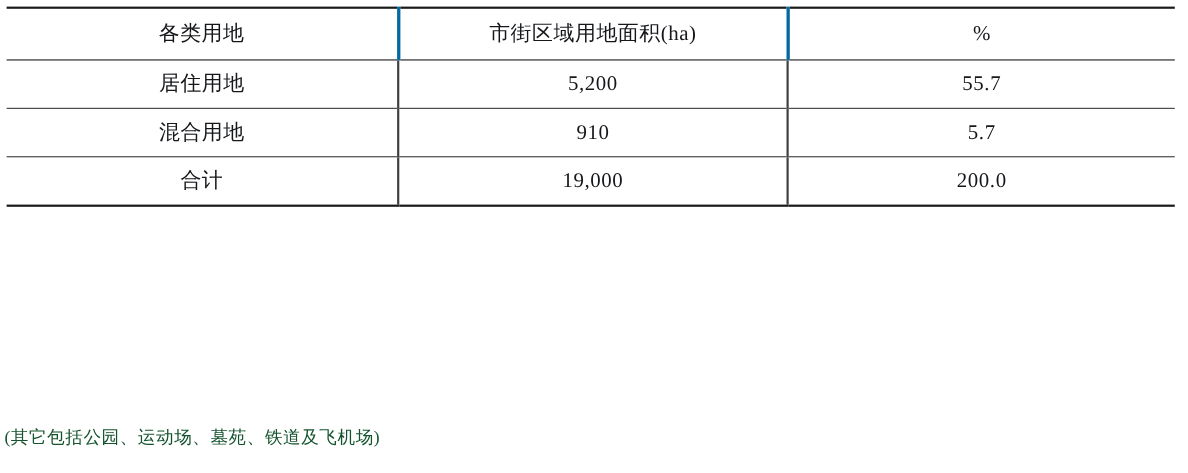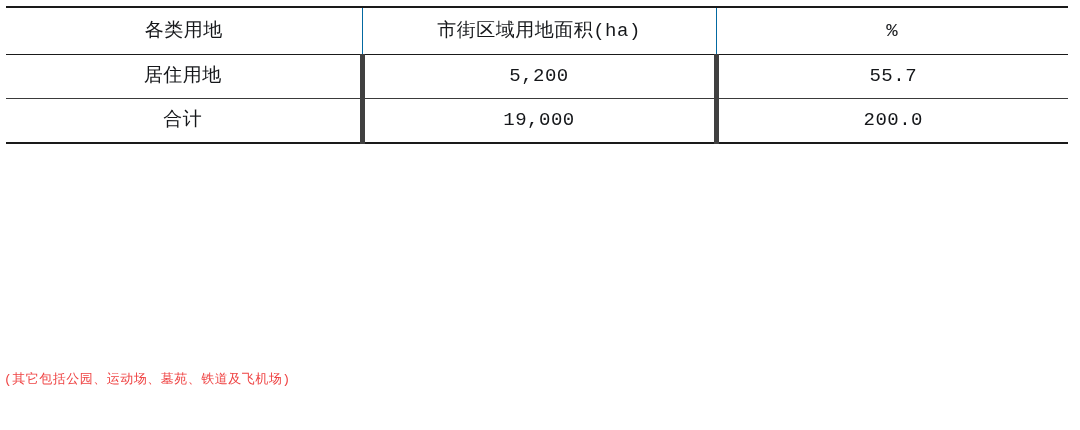--- a/index.html
+++ b/index.html
@@ -14,21 +14,20 @@
     color: #111111;
     position: relative;
     overflow: hidden;
   }
   .sheet {
     position: absolute;
     left: 0;
     top: 0;
     width: 1080px;
     height: 338px;
-    font-family: Liberation Mono, monospace;
   }
   table.land-table {
     position: absolute;
     left: 6px;
     top: 6px;
     width: 1062px;
     border-collapse: collapse;
     table-layout: fixed;
   }
   table.land-table td {
@@ -55,31 +54,31 @@
   }
   tr.body-row td {
     border-bottom: 1px solid #3a3a3a;
     text-align: center;
   }
   tr.last-row td {
     border-bottom: 2.2px solid #1a1a1a;
   }
   
   td.vsep-left {
-    border-left: 5px solid #404040;
+    border-left: 2px solid #404040;
   }
   tr.header-row td.vsep-left {
-    border-left: 1px solid #0369a1;
+    border-left: 3px solid #0369a1;
   }
   .note {
     position: absolute;
     left: 4px;
-    top: 370px;
-    font-size: 13px;
-    color: #ef4444;
+    top: 388px;
+    font-size: 16px;
+    color: #14532d;
     letter-spacing: 0.5px;
     white-space: nowrap;
   }
 </style>
 </head>
 <body>
 
 <div class="sheet">
 
   <table class="land-table">
@@ -96,20 +95,25 @@
       </tr>
 
       <tr class="body-row">
         <td>居住用地</td>
         <td class="vsep-left">5,200</td>
         <td class="vsep-left">55.7</td>
       </tr>
 
 
 
+      <tr class="body-row">
+        <td>混合用地</td>
+        <td class="vsep-left">910</td>
+        <td class="vsep-left">5.7</td>
+      </tr>
 
 
 
       <tr class="body-row last-row">
         <td>合计</td>
         <td class="vsep-left">19,000</td>
         <td class="vsep-left">200.0</td>
       </tr>
     </tbody>
   </table>

